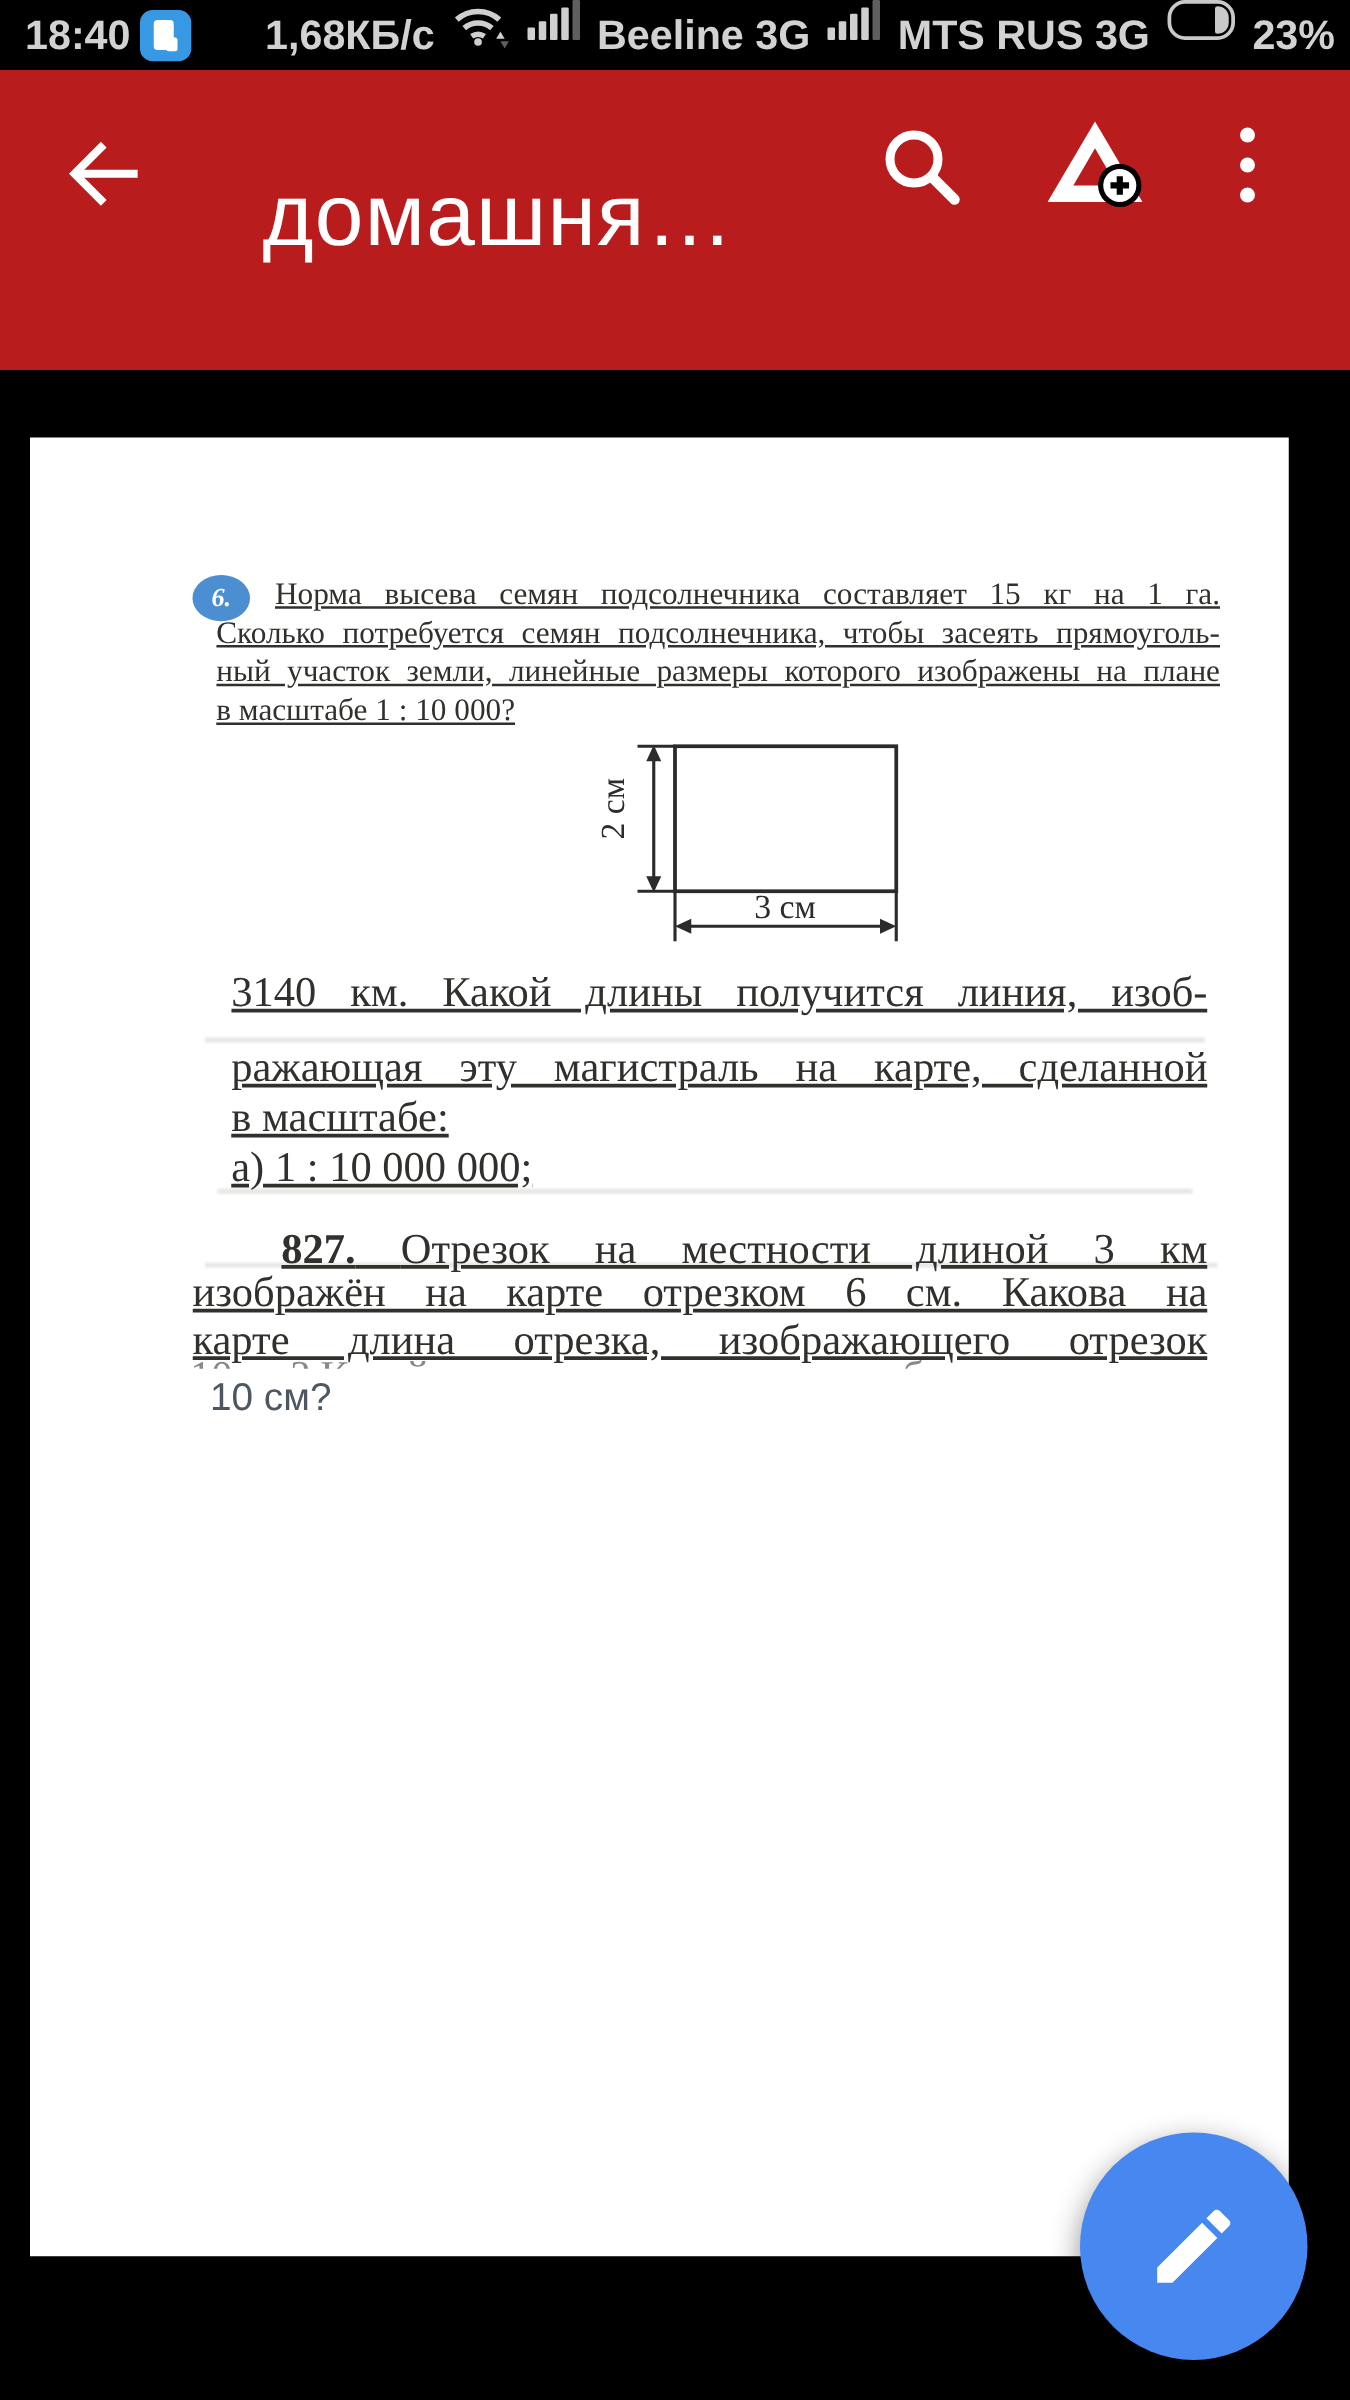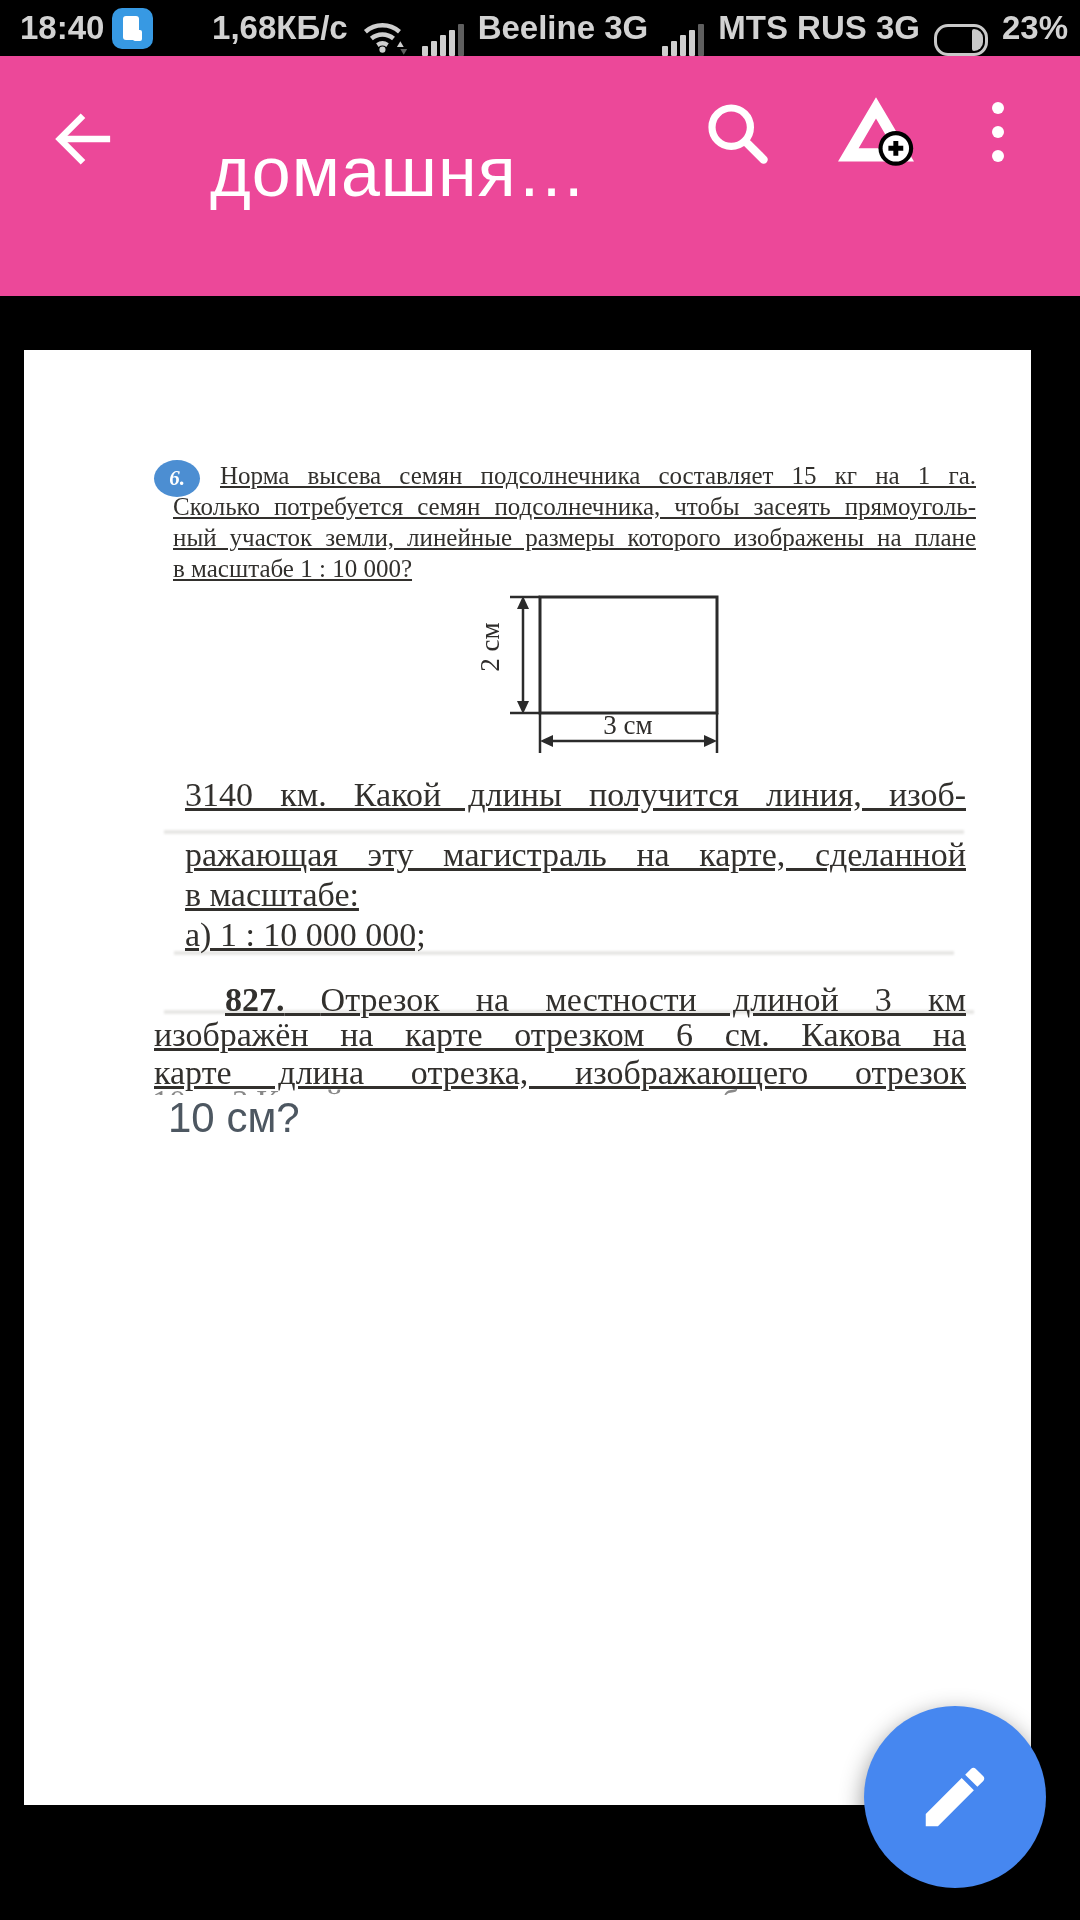--- a/index.html
+++ b/index.html
@@ -7,30 +7,30 @@
           font-family:"Liberation Sans",sans-serif;}
 
   
   #statusbar{position:absolute;left:0;top:0;width:1080px;height:56px;}
   .st-text{color:#d2d2d2;font-size:33px;font-weight:700;line-height:56px;}
   #time{position:absolute;left:20px;top:0;}
   #st-appicon{position:absolute;left:112px;top:8px;width:41px;height:41px;border-radius:10px;
               background:#3799e3;}
   #st-appicon .ph{position:absolute;left:11px;top:8px;width:16px;height:24px;background:#fff;border-radius:3px;}
   #st-appicon .ph2{position:absolute;left:21px;top:22px;width:9px;height:11px;background:#fff;border-radius:2px;}
-  #st-right{position:absolute;right:12px;top:0;height:56px;display:flex;align-items:flex-end;gap:14px;}
+  #st-right{position:absolute;right:12px;top:0;height:56px;display:flex;align-items:flex-start;gap:14px;}
   .bars{display:flex;align-items:flex-end;gap:3px;height:32px;}
   .bars i{display:block;width:6px;background:#cfcfcf;border-radius:1px;}
   .bars i.dim{background:#5f5f5f;}
   #battery{position:relative;width:48px;height:26px;border:3px solid #c9c9c9;border-radius:14px;}
   #battery .fill{position:absolute;right:2px;top:2px;bottom:2px;width:11px;background:#c9c9c9;
                  border-radius:2px 9px 9px 2px;}
 
   
-  #toolbar{position:absolute;left:0;top:56px;width:1080px;height:240px;background:#ec4899;}
+  #toolbar{position:absolute;left:0;top:56px;width:1080px;height:240px;background:#b91c1c;}
   #back-btn{position:absolute;left:52px;top:52px;width:62px;height:62px;}
   #app-title{position:absolute;left:210px;top:76px;color:#fff;font-size:70px;line-height:80px;
              letter-spacing:1px;white-space:nowrap;}
   #search-btn{position:absolute;left:700px;top:40px;width:72px;height:72px;}
   #drive-btn{position:absolute;left:838px;top:40px;width:76px;height:72px;}
   #overflow-btn{position:absolute;left:972px;top:42px;width:52px;height:68px;display:flex;
                 flex-direction:column;align-items:center;justify-content:center;gap:12px;}
   #overflow-btn i{width:12px;height:12px;border-radius:50%;background:#fff;}
 
   
@@ -40,21 +40,21 @@
   .p6{font-size:25px;line-height:34px;}
   .pbig{font-size:34px;line-height:44px;}
   .num{font-weight:700;}
   .streak{position:absolute;height:4px;background:rgba(110,104,95,0.16);filter:blur(1px);}
   #p6-badge{position:absolute;left:130px;top:110px;width:46px;height:37px;border-radius:50%;
             background:#4c8ed2;color:#fff;display:flex;align-items:center;justify-content:center;
             font-family:"Liberation Serif",serif;font-style:italic;font-weight:700;font-size:21px;}
   #sliver{position:absolute;left:128px;top:734px;width:802px;height:11px;overflow:hidden;opacity:.6;}
   #sliver div{font-family:"Liberation Serif",serif;font-size:34px;line-height:44px;margin-top:-4px;
               color:#3a3a3a;white-space:nowrap;}
-  #note{position:absolute;left:144px;top:750px;color:#4d5761;font-size:42px;line-height:36px;}
+  #note{position:absolute;left:144px;top:750px;color:#4d5761;font-size:31px;line-height:36px;}
 
   
   #fab{position:absolute;left:864px;top:1706px;width:182px;height:182px;border-radius:50%;
        background:#4687f0;box-shadow:0 8px 24px rgba(0,0,0,.45);
        display:flex;align-items:center;justify-content:center;}
 </style>
 </head>
 <body>
 
 <div id="screen">

